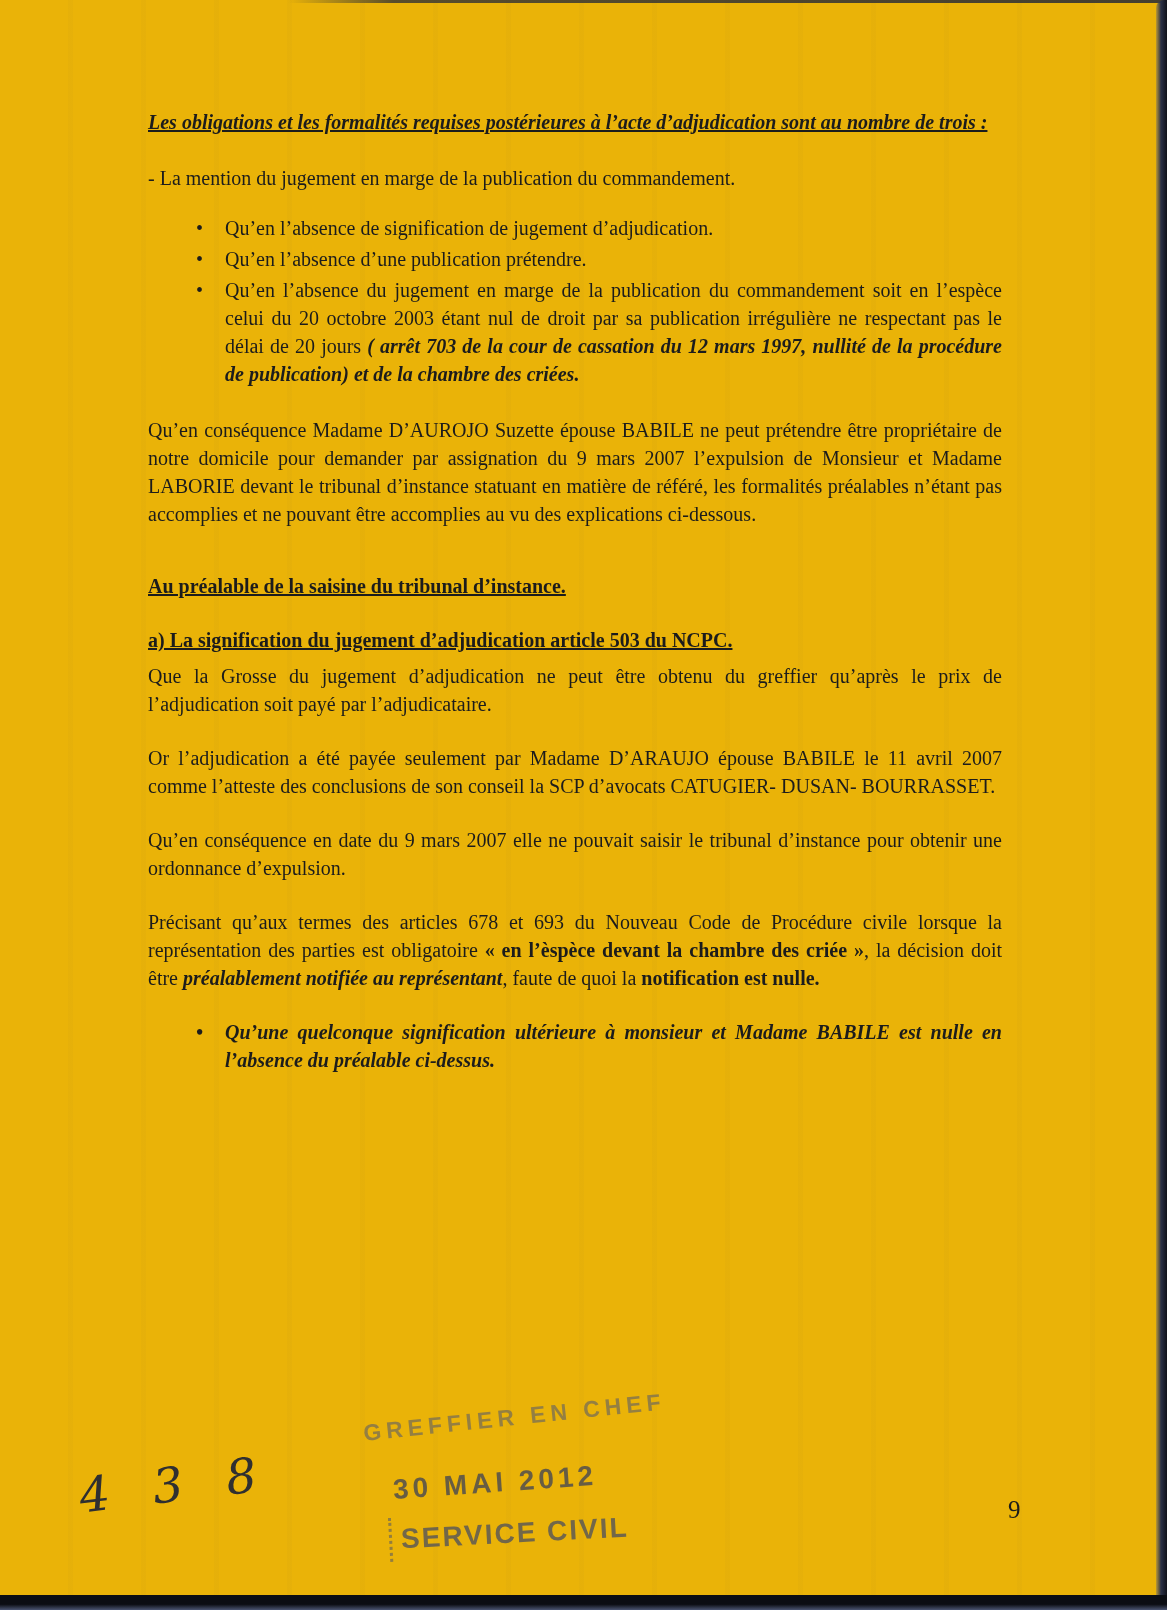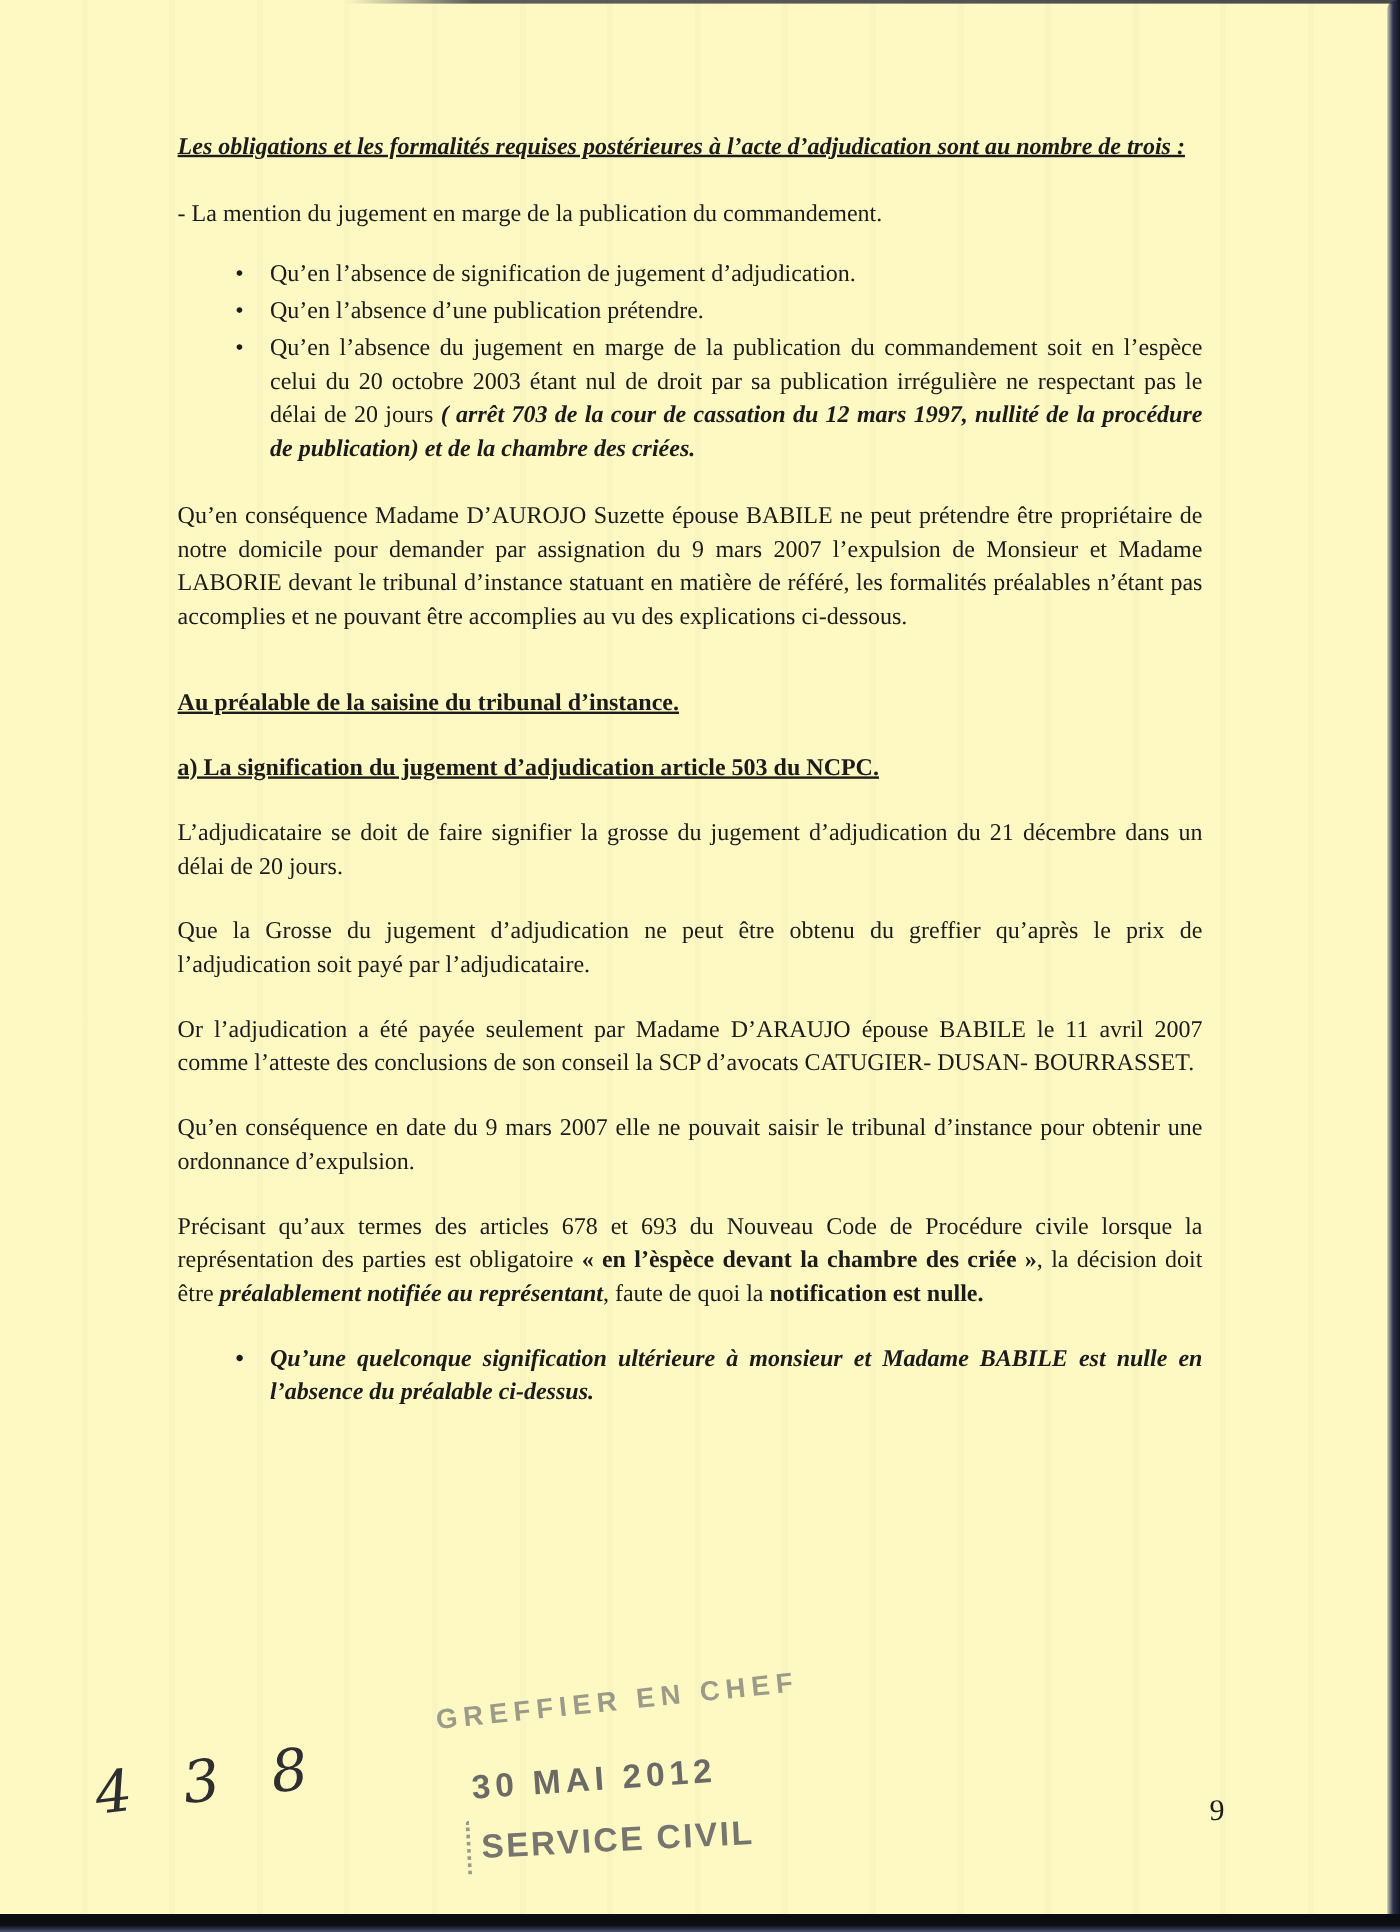--- a/index.html
+++ b/index.html
@@ -1,20 +1,20 @@
 <!DOCTYPE html>
 <html><head>
 <meta charset="utf-8">
 <style>
   html,body { margin:0; padding:0; }
   body { background:#d9d9d9; }
   .page {
     position:relative;
     width:1167px; height:1610px;
-    background:#fef9c3;
+    background:#eab308;
     overflow:hidden;
     font-family:"Liberation Serif", serif;
     color:#1c1c1c;
   }
   .scan-streaks {
     position:absolute; inset:0; z-index:0; pointer-events:none;
     background:repeating-linear-gradient(90deg,
       rgba(0,0,0,0) 0 68px, rgba(60,60,75,0.022) 68px 73px);
   }
   .edge-top {
@@ -50,21 +50,21 @@
   .bullet-dot { flex:none; width:29px; }
   .bullet-text { flex:1; text-align:justify; }
   .bi { font-weight:bold; font-style:italic; }
 
   .section-heading {
     text-align:left; font-weight:bold; text-decoration:underline;
     text-decoration-thickness:2px; margin-bottom:26px;
   }
   .sub-heading {
     font-weight:bold; text-decoration:underline;
-    text-decoration-thickness:2px; margin-bottom:26px;
+    text-decoration-thickness:2px; margin-bottom:8px;
   }
   .big-gap { margin-bottom:44px !important; }
   .para-arret { font-weight:bold; font-style:italic; margin-bottom:0 !important; }
   .bullet-final-wrap { margin-bottom:30px; }
 
   .stamp {
     position:absolute; z-index:1; white-space:nowrap;
     font-family:"Liberation Sans", sans-serif; text-transform:uppercase;
   }
   .stamp-greffier {
@@ -130,21 +130,20 @@
         <span class="bullet-text"><span>Qu’en l’absence du jugement en marge de la publication du commandement soit en l’espèce celui du 20 octobre 2003 étant nul de droit par sa publication irrégulière ne respectant pas le délai de 20 jours </span><span class="bi">( arrêt 703 de la cour de cassation du 12 mars 1997, nullité de la procédure de publication) et de la chambre des criées.</span></span>
       </div>
     </div>
 
     <p class="big-gap">Qu’en conséquence Madame D’AUROJO Suzette épouse BABILE ne peut prétendre être propriétaire de notre domicile pour demander par assignation du 9 mars 2007 l’expulsion de Monsieur et Madame LABORIE devant le tribunal d’instance statuant en matière de référé, les formalités préalables n’étant pas accomplies et ne pouvant être accomplies au vu des explications ci-dessous.</p>
 
     <div class="section-heading">Au préalable de la saisine du tribunal d’instance.</div>
 
     <div class="sub-heading">a) La signification du jugement d’adjudication article 503 du NCPC.</div>
 
-    <p>L’adjudicataire se doit de faire signifier la grosse du jugement d’adjudication du 21 décembre dans un délai de 20 jours.</p>
 
     <p>Que la Grosse du jugement d’adjudication ne peut être obtenu du greffier qu’après le prix de l’adjudication soit payé par l’adjudicataire.</p>
 
     <p>Or l’adjudication a été payée seulement par Madame D’ARAUJO épouse BABILE le 11 avril 2007 comme l’atteste des conclusions de son conseil la SCP d’avocats CATUGIER- DUSAN- BOURRASSET.</p>
 
     <p>Qu’en conséquence en date du 9 mars 2007 elle ne pouvait saisir le tribunal d’instance pour obtenir une ordonnance d’expulsion.</p>
 
     <p><span>Précisant qu’aux termes des articles 678 et 693 du Nouveau Code de Procédure civile lorsque la représentation des parties est obligatoire </span><strong>« en l’èspèce devant la chambre des criée »</strong><span>, la décision doit être </span><span class="bi">préalablement notifiée au représentant</span><span>, faute de quoi la </span><strong>notification est nulle.</strong></p>
 
     <div class="bullet-list bullet-final-wrap">

